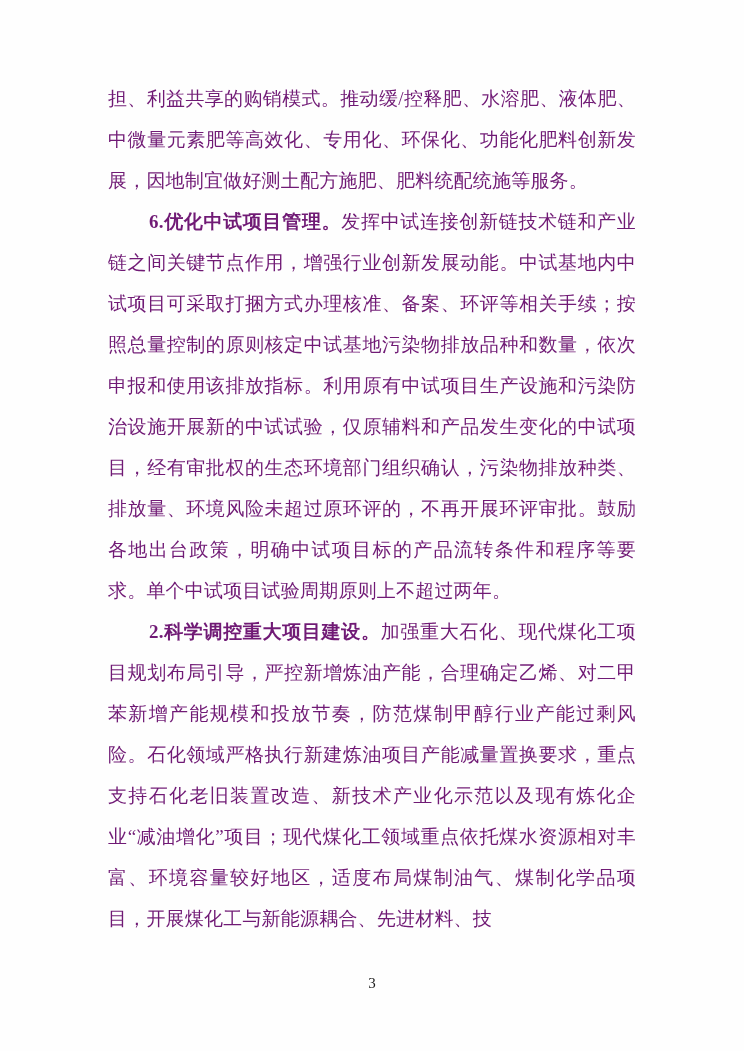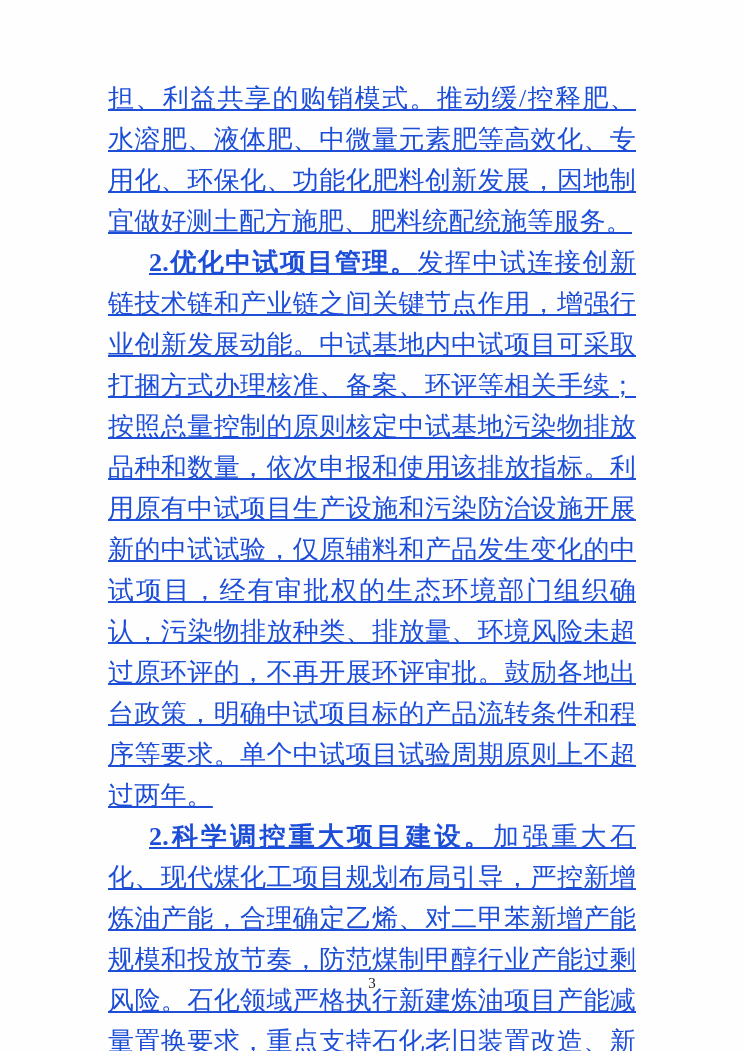--- a/index.html
+++ b/index.html
@@ -24,27 +24,26 @@
     background: #fefefe;
   }
   .content {
     position: absolute;
     left: 108px;
     top: 78px;
     width: 528px;
   }
   p.para {
     margin: 0 0 0 0;
-    font-size: 26px;
+    font-size: 19px;
     line-height: 41px;
     text-align: justify;
     text-justify: inter-ideograph;
     letter-spacing: 0.2px;
-    color: #1d4ed8;
-    text-decoration: underline;
+    color: #701a75;
   }
   p.indent {
     text-indent: 41px;
   }
   .runin {
     font-weight: bold;
   }
   .page-number {
     position: absolute;
     left: 0;
@@ -60,21 +59,21 @@
 <body>
 
 <div class="page">
   <div class="content">
 
     <p class="para">
       <span>担、利益共享的购销模式。推动缓/控释肥、水溶肥、液体肥、中微量元素肥等高效化、专用化、环保化、功能化肥料创新发展，因地制宜做好测土配方施肥、肥料统配统施等服务。</span>
     </p>
 
     <p class="para indent">
-      <span class="runin">2.优化中试项目管理。</span><span>发挥中试连接创新链技术链和产业链之间关键节点作用，增强行业创新发展动能。中试基地内中试项目可采取打捆方式办理核准、备案、环评等相关手续；按照总量控制的原则核定中试基地污染物排放品种和数量，依次申报和使用该排放指标。利用原有中试项目生产设施和污染防治设施开展新的中试试验，仅原辅料和产品发生变化的中试项目，经有审批权的生态环境部门组织确认，污染物排放种类、排放量、环境风险未超过原环评的，不再开展环评审批。鼓励各地出台政策，明确中试项目标的产品流转条件和程序等要求。单个中试项目试验周期原则上不超过两年。</span>
+      <span class="runin">6.优化中试项目管理。</span><span>发挥中试连接创新链技术链和产业链之间关键节点作用，增强行业创新发展动能。中试基地内中试项目可采取打捆方式办理核准、备案、环评等相关手续；按照总量控制的原则核定中试基地污染物排放品种和数量，依次申报和使用该排放指标。利用原有中试项目生产设施和污染防治设施开展新的中试试验，仅原辅料和产品发生变化的中试项目，经有审批权的生态环境部门组织确认，污染物排放种类、排放量、环境风险未超过原环评的，不再开展环评审批。鼓励各地出台政策，明确中试项目标的产品流转条件和程序等要求。单个中试项目试验周期原则上不超过两年。</span>
     </p>
 
 
     <p class="para indent">
       <span class="runin">2.科学调控重大项目建设。</span><span>加强重大石化、现代煤化工项目规划布局引导，严控新增炼油产能，合理确定乙烯、对二甲苯新增产能规模和投放节奏，防范煤制甲醇行业产能过剩风险。石化领域严格执行新建炼油项目产能减量置换要求，重点支持石化老旧装置改造、新技术产业化示范以及现有炼化企业“减油增化”项目；现代煤化工领域重点依托煤水资源相对丰富、环境容量较好地区，适度布局煤制油气、煤制化学品项目，开展煤化工与新能源耦合、先进材料、技</span>
     </p>
 
   </div>
 
   <div class="page-number">3</div>

